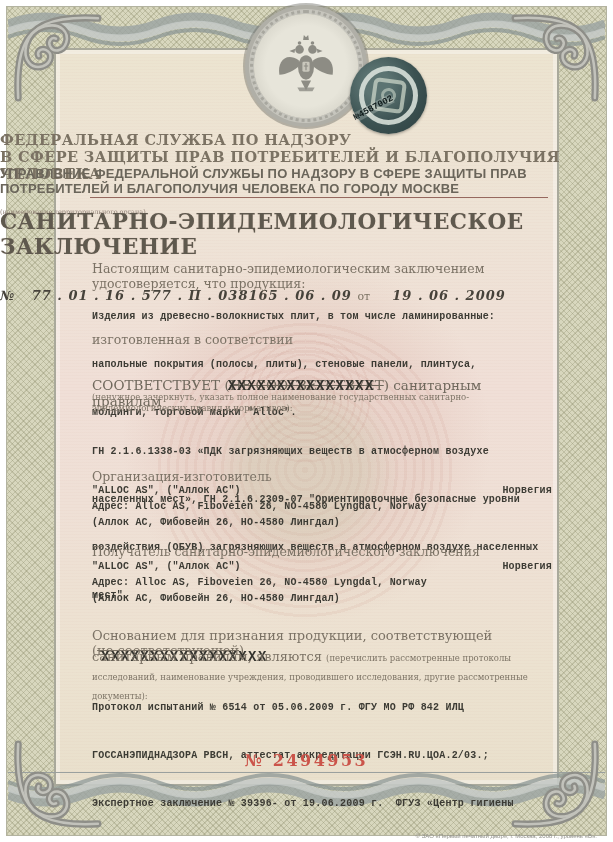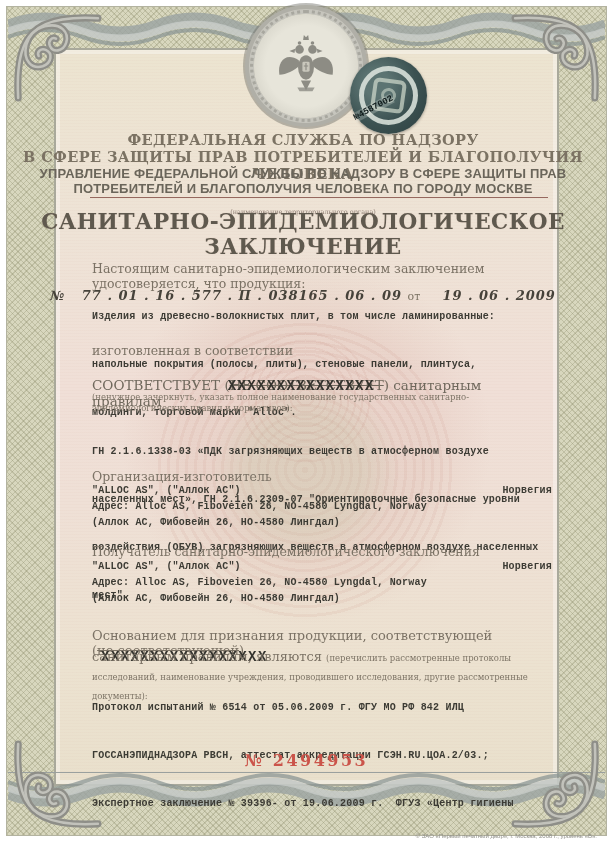--- a/index.html
+++ b/index.html
@@ -38,21 +38,21 @@
     z-index:3;display:flex;align-items:center;justify-content:center;}
   .medallion::before{content:"";position:absolute;inset:-4px;border-radius:50%;border:3px dotted #a8a79f;}
   .hologram{position:absolute;left:350px;top:57px;width:77px;height:77px;border-radius:50%;z-index:4;
     background:radial-gradient(circle at 35% 35%, #5c7472 0 18%, #3c5252 55%, #2c3e3f 100%);
     box-shadow:0 1px 3px rgba(0,0,0,.35);}
   .hologram .ring{position:absolute;inset:9px;border-radius:50%;border:5px solid rgba(225,232,224,.85);}
   .hologram .glyph{position:absolute;inset:22px;border:4px solid rgba(210,220,205,.7);border-radius:6px;transform:rotate(8deg);}
   .hologram .glyph::after{content:"";position:absolute;inset:5px;border:3px solid rgba(210,220,205,.55);border-radius:50%;}
   .holo-num{position:absolute;left:2px;top:46px;transform:rotate(-28deg);font-family:"Liberation Mono",monospace;
     font-size:9px;font-weight:bold;color:#0e1a1a;background:rgba(230,235,228,.25);letter-spacing:0;}
-  .hdr{position:absolute;left:0;width:606px;text-align:center;z-index:5;}
+  .hdr{position:absolute;left:0;width:606px;text-align:left;z-index:5;}
   .agency{font-weight:bold;color:#7b7263;font-size:14.5px;letter-spacing:.4px;}
   .dept{font-family:"Liberation Sans",sans-serif;font-weight:bold;color:#6a655a;font-size:13px;letter-spacing:.2px;}
   .rule{position:absolute;left:90px;width:458px;height:1px;background:#96685e;z-index:5;}
   .tiny{font-size:6.5px;color:#8b7a70;}
   .doc-title{font-weight:bold;color:#5f594e;font-size:21.5px;letter-spacing:.5px;text-shadow:0 0 1px rgba(140,90,80,.25);}
   .numrow{font-style:italic;font-weight:bold;color:#46423a;font-size:13px;letter-spacing:1px;margin-top:48px;}
   .numrow .ot{font-style:normal;font-weight:normal;font-size:11px;color:#7b7263;letter-spacing:0;}
   .blk{position:absolute;left:92px;width:460px;z-index:5;}
   .cap{color:#7b7265;font-size:12.5px;}
   .mono{font-family:"Liberation Mono",monospace;font-weight:bold;color:#3c3b34;font-size:10px;letter-spacing:.2px;line-height:16px;white-space:pre-wrap;}
@@ -192,21 +192,21 @@
 </div>
 
 <div class="blk cap" style="top:261px">Настоящим санитарно-эпидемиологическим заключением удостоверяется, что продукция:</div>
 
 <div class="blk mono" style="top:277px">
   <div>Изделия из древесно-волокнистых плит, в том числе ламинированные:</div>
   <div>напольные покрытия (полосы, плиты), стеновые панели, плинтуса,</div>
   <div>молдинги, торговой марки "Alloc".</div>
 </div>
 
-<div class="blk cap" style="top:343px">изготовленная в соответствии</div>
+<div class="blk cap" style="top:332px">изготовленная в соответствии</div>
 <div class="blk mono" style="top:347px">
 </div>
 
 <div class="blk conf-head" style="top:377px">
   <span>СООТВЕТСТВУЕТ (</span><span class="struck"><span>НЕ СООТВЕТСТВУЕТ</span><span class="xover">XXXXXXXXXXXXXXX</span></span><span>) санитарным правилам</span>
 </div>
 <div class="blk note" style="top:392px;width:400px">(ненужное зачеркнуть, указать полное наименование государственных санитарно-эпидемиологических правил и нормативов):</div>
 <div class="blk mono" style="top:412px">
   <div>ГН 2.1.6.1338-03 «ПДК загрязняющих веществ в атмосферном воздухе</div>
   <div>населенных мест», ГН 2.1.6.2309-07 "Ориентировочные безопасные уровни</div>

